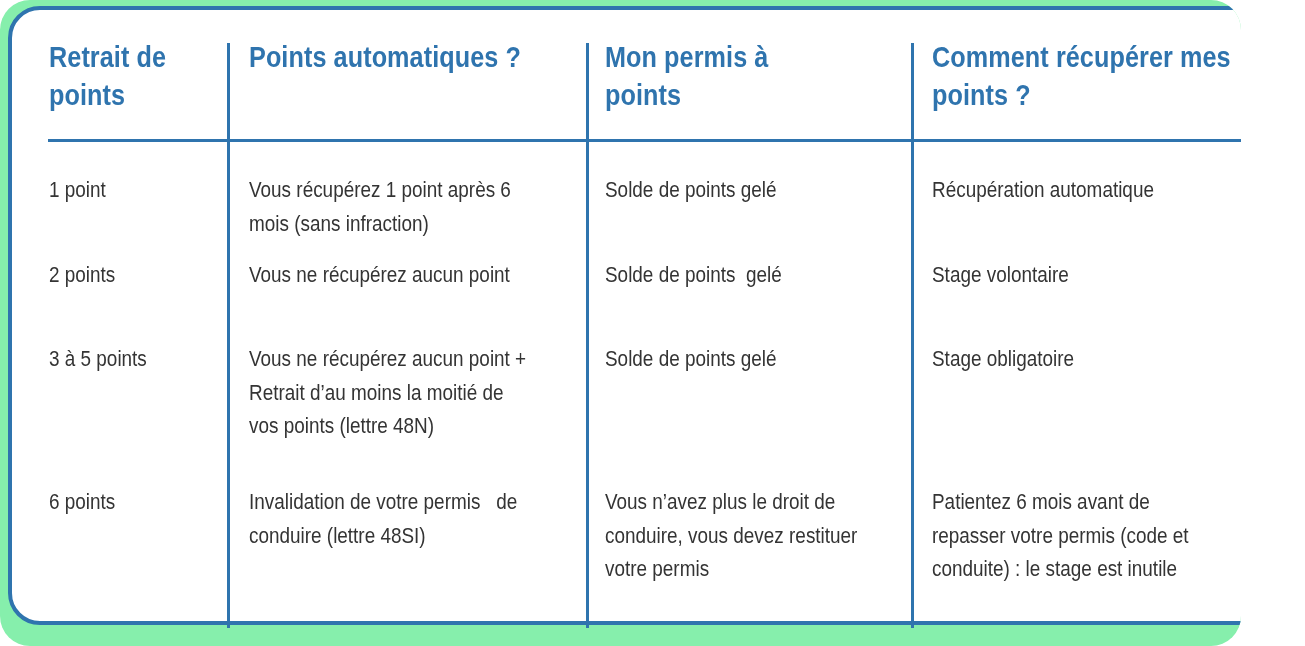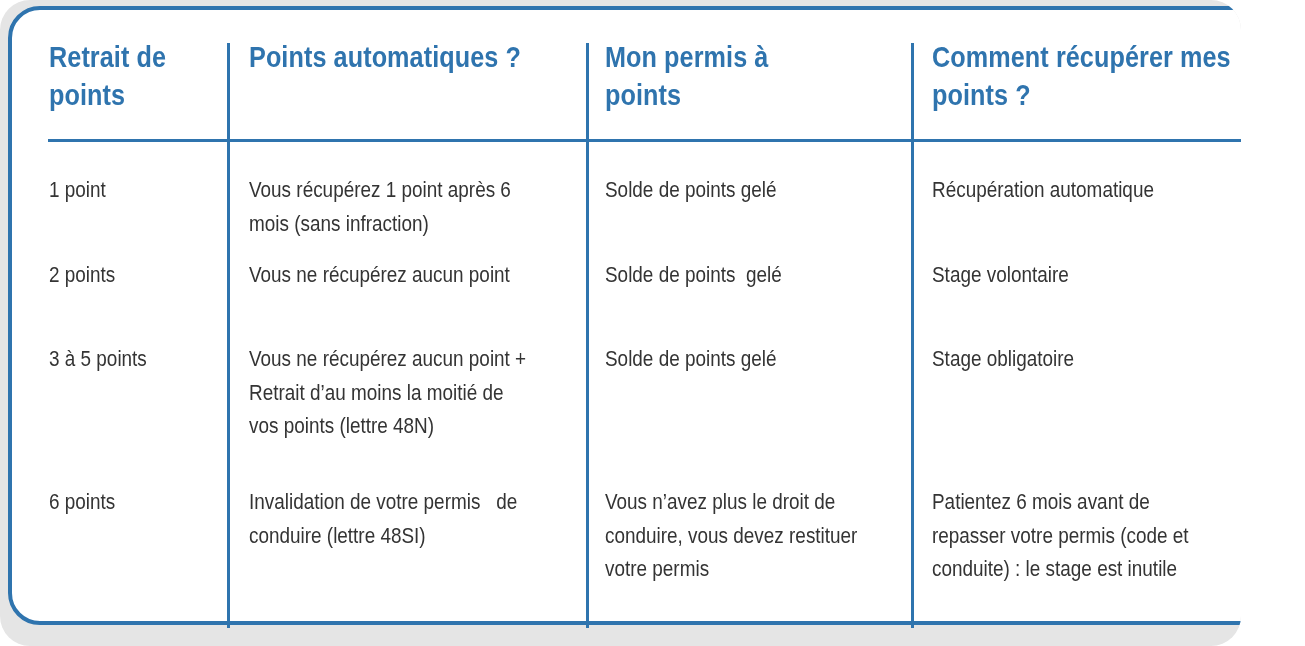--- a/index.html
+++ b/index.html
@@ -13,21 +13,21 @@
     height: 646px;
     font-family: "Liberation Sans", sans-serif;
     -webkit-font-smoothing: antialiased;
   }
 
   .page {
     position: relative;
     width: 1241px;
     height: 646px;
     overflow: hidden;
-    background: #e5e5e5;
+    background: #86efac;
     border-radius: 30px;
   }
 
   
   .table-frame {
     position: absolute;
     left: 8px;
     top: 6px;
     width: 1277px;
     height: 619px;

